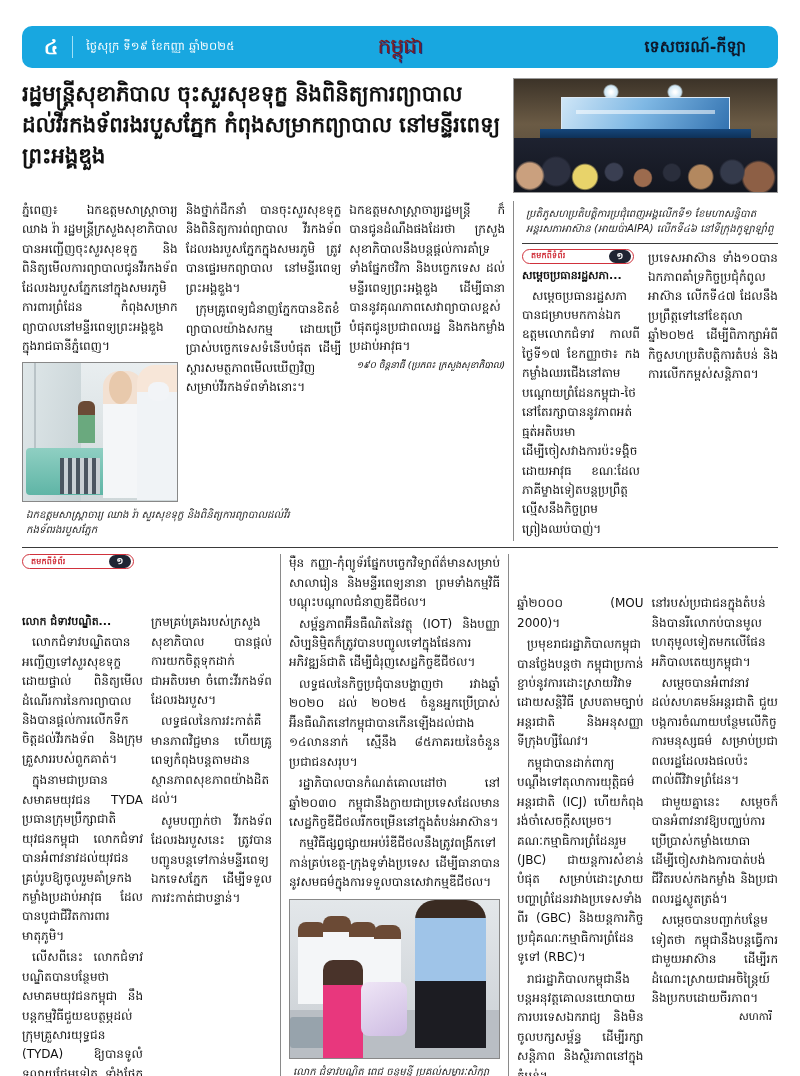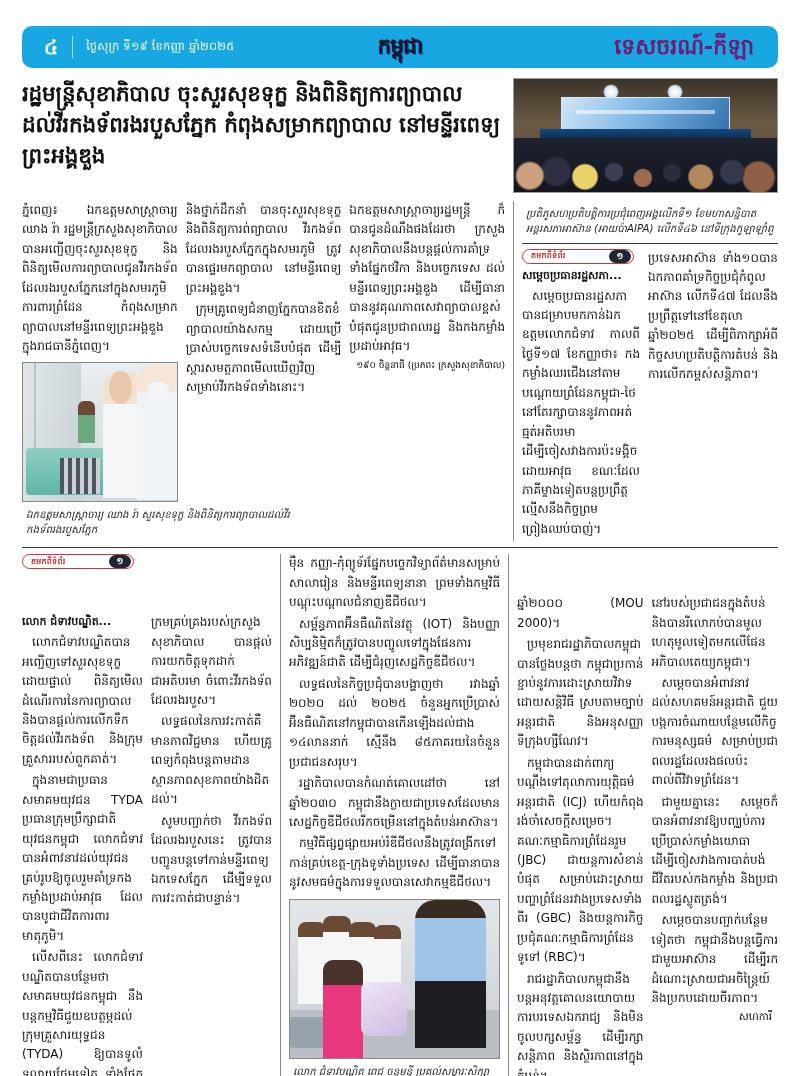--- a/index.html
+++ b/index.html
@@ -22,27 +22,27 @@
     position: relative;
   }
   .mh-page-no {
     font-size: 20px; font-weight: bold; color:#ffffff;
     padding: 0 14px 0 22px; line-height: 1;
   }
   .mh-divider { width:1px; height:22px; background:#9fe0f7; }
   .mh-date { font-size: 11.5px; color:#ffffff; padding-left: 13px; letter-spacing: .2px; }
   .mh-logo {
     position:absolute; left:50%; top:50%; transform: translate(-50%,-50%);
-    font-size: 21px; font-weight: bold; color:#0f172a;
+    font-size: 21px; font-weight: normal; color:#7f1d1d;
     text-shadow: 1.2px 1.2px 0 #1a2f7a;
     letter-spacing: -0.5px;
   }
   .mh-section {
-    margin-left:auto; padding-right: 24px;
-    font-size: 22px; font-weight: bold; color:#701a75; line-height:1;
+    margin-left:auto; padding-right: 32px;
+    font-size: 16px; font-weight: bold; color:#0f172a; line-height:1;
   }
 
   
   .headline-row { display:flex; margin-top: 10px; }
   .headline {
     flex: 1 1 auto;
     font-size: 21.5px; font-weight: bold; color:#111;
     line-height: 1.45; letter-spacing: -0.2px;
     padding-right: 10px;
   }
@@ -140,21 +140,21 @@
     display:flex; align-items:center; justify-content:space-between;
     width: 112px; height: 15px; border:1px solid #d0323c; border-radius:9px;
     padding: 0 2px 0 8px; margin-bottom: 4px;
   }
   .cont-badge .lbl { font-size: 8px; font-weight:bold; color:#d0323c; letter-spacing:.2px; }
   .cont-badge .num {
     width: 22px; height: 13px; border-radius:7px; background:#1f2533; color:#fff;
     font-size: 9px; font-weight:bold; display:flex; align-items:center; justify-content:center;
   }
   .subhead { font-size: 11px; font-weight: bold; color:#111; margin: 1px 0 3px; }
-  .byline { font-size: 9.1px; text-align:right; }
+  .byline { font-size: 9.1px; text-align:right;font-style:italic; }
 
   
   .top-grid { display:flex; margin-top:8px; }
   .top-left { flex:1 1 auto; padding-right:8px; }
   .top-right { flex:0 0 265px; }
   .tl-cols { display:flex; gap:8px; }
   .tl-col { flex:1 1 0; }
 
   
   .lower { display:flex; margin-top:6px; }

